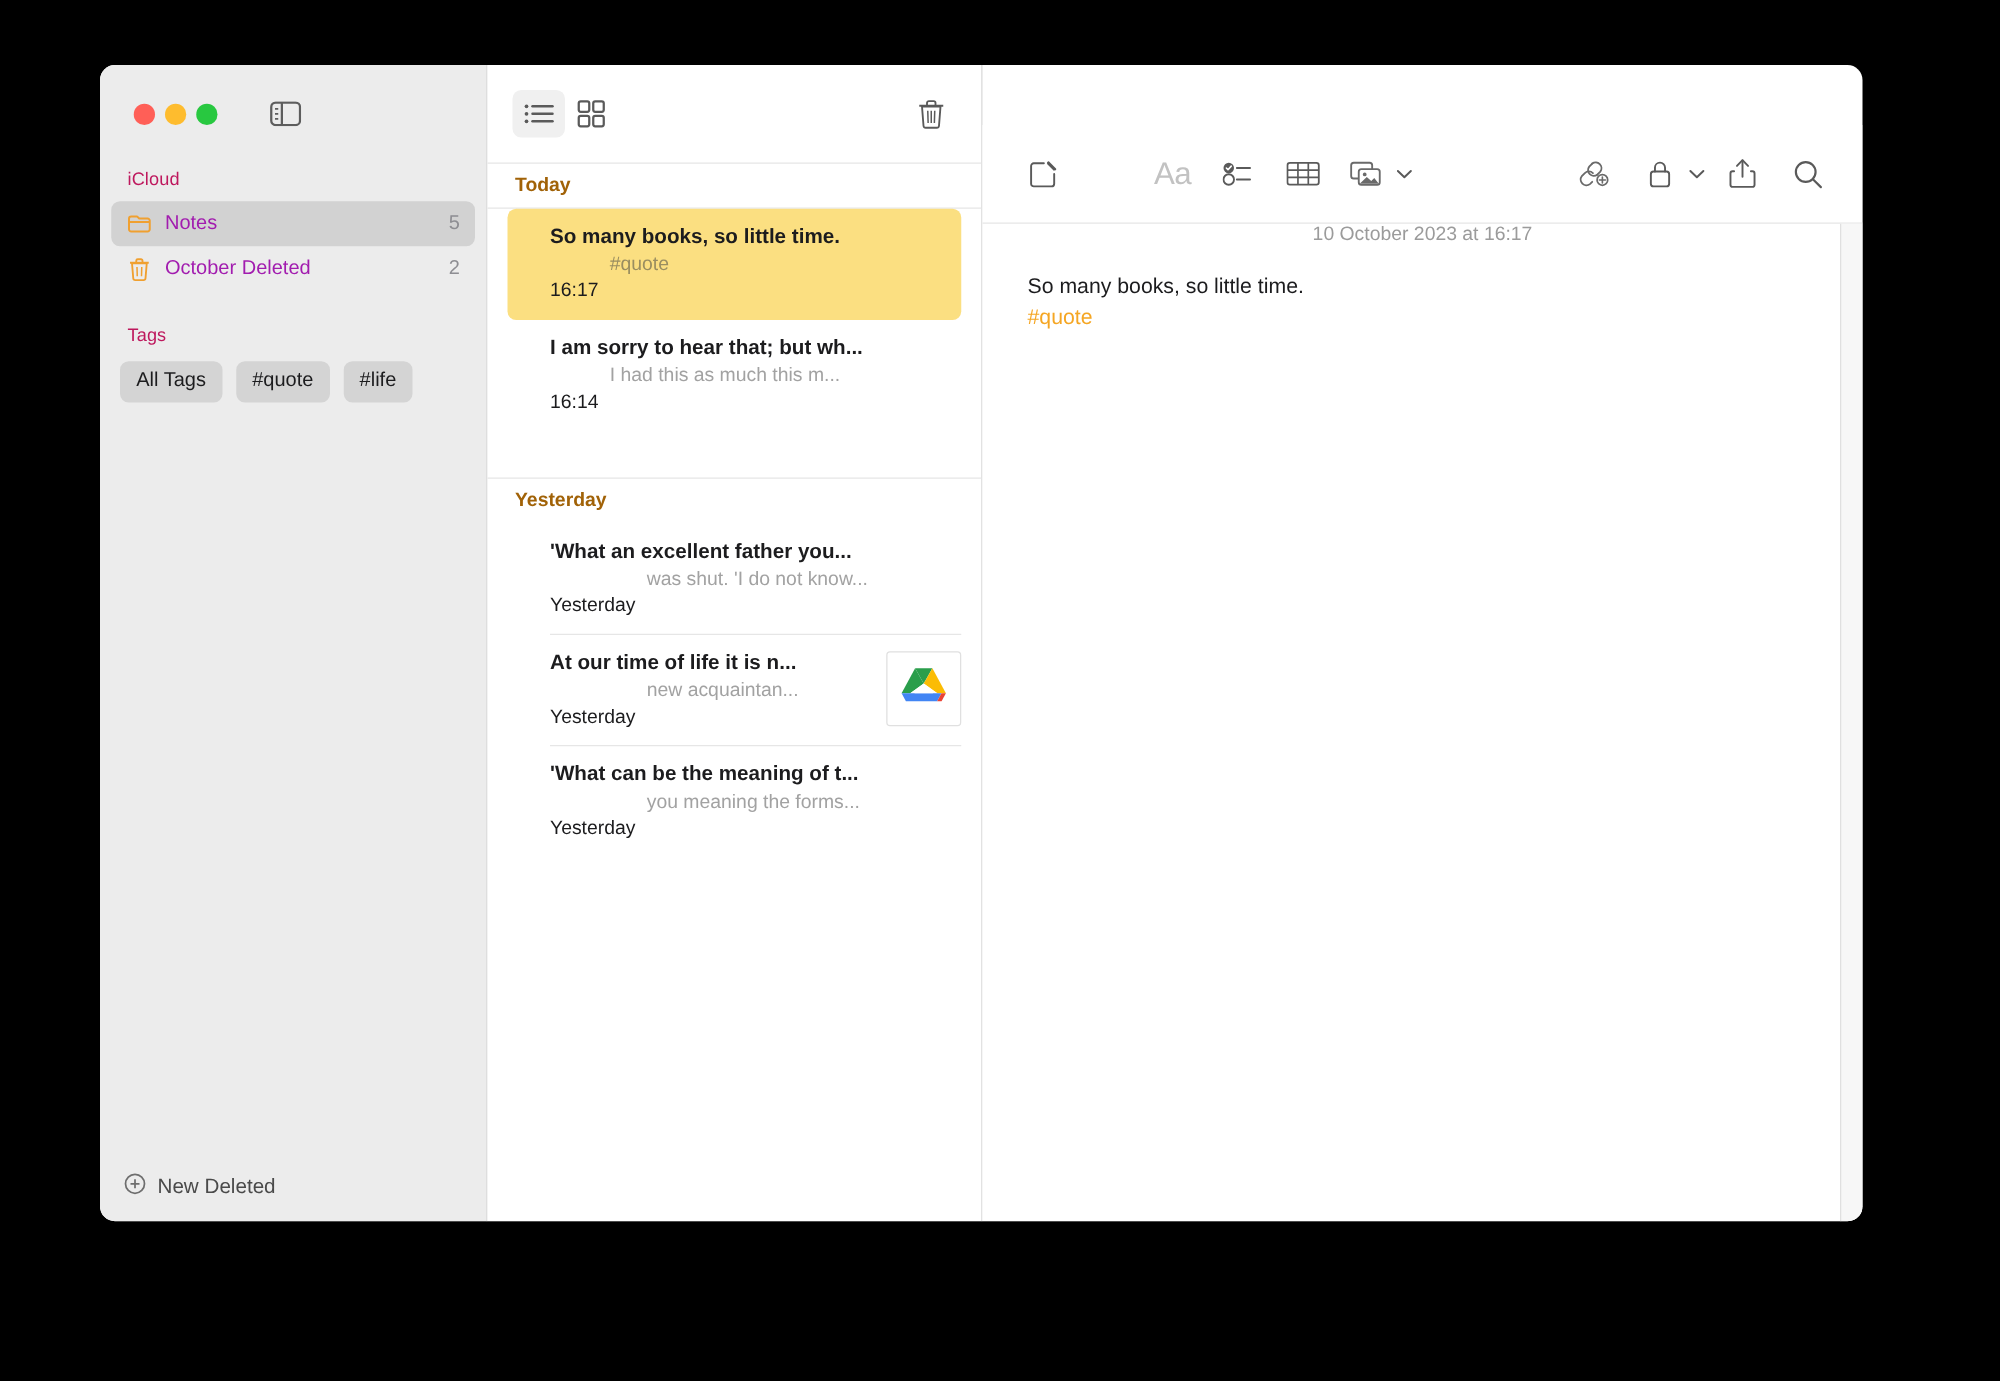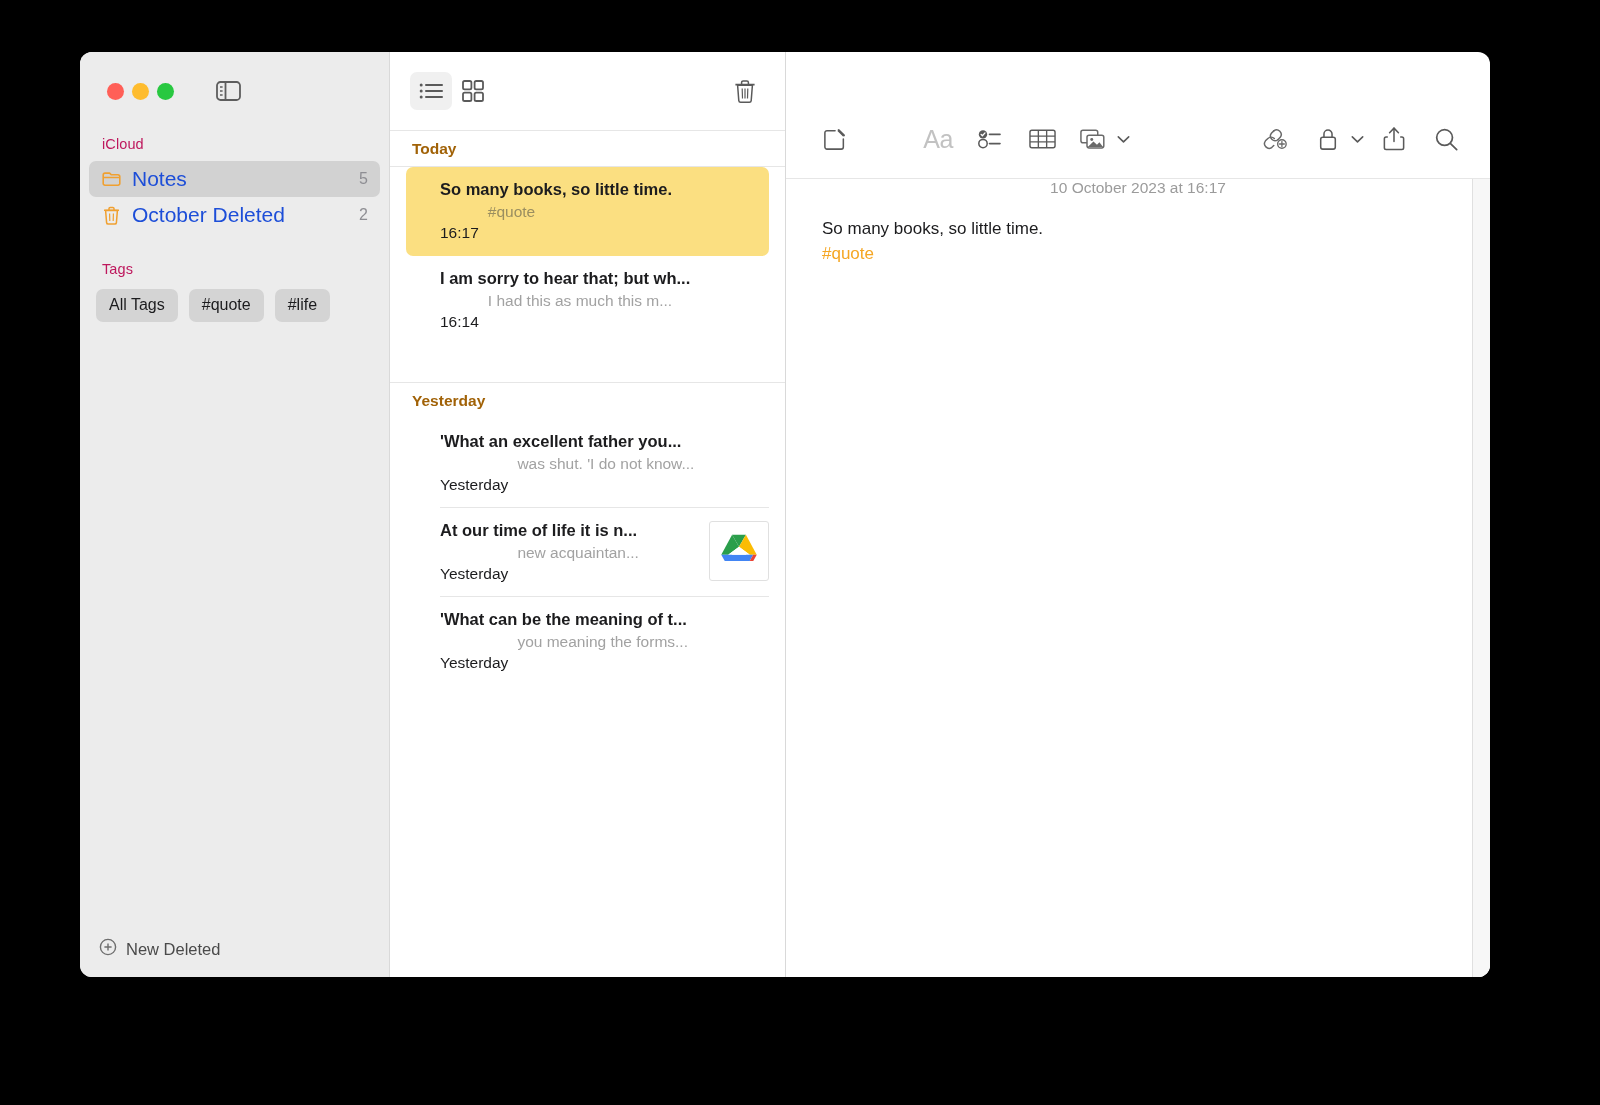--- a/index.html
+++ b/index.html
@@ -73,22 +73,22 @@
     border-radius: 7px;
     display: flex;
     align-items: center;
     padding: 0 12px 0 13px;
     gap: 11px;
   }
   .folder-row.selected { background: #d2d2d2; }
   .folder-icon { width: 19px; height: 19px; display:flex; align-items:center; justify-content:center; }
   .folder-name {
     flex: 1;
-    font-size: 21px;
-    color: #1d4ed8;
+    font-size: 16px;
+    color: #a21caf;
   }
   .folder-count {
     font-size: 16px;
     color: #8e8e93;
   }
 
   #tags-wrap {
     padding: 0 16px;
     display: flex;
     flex-wrap: wrap;

